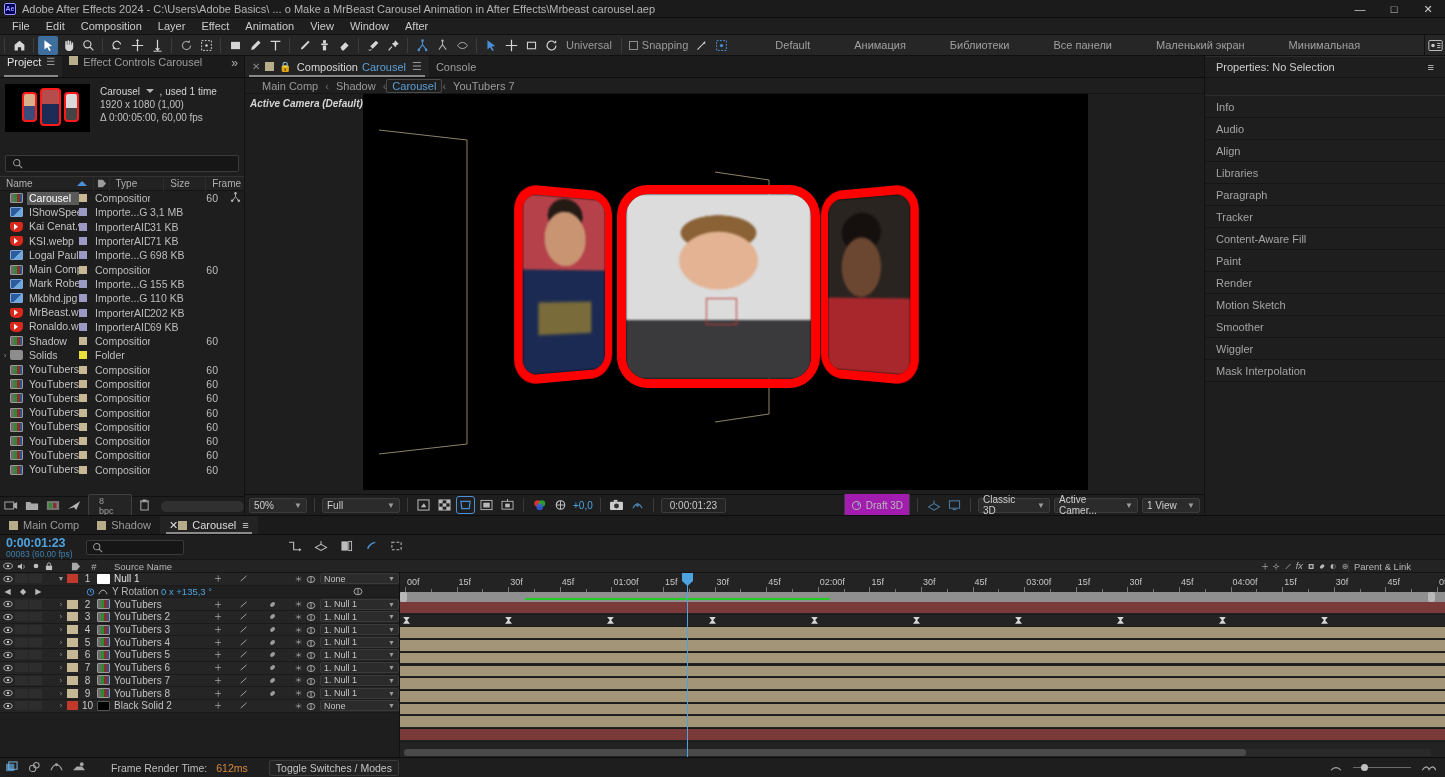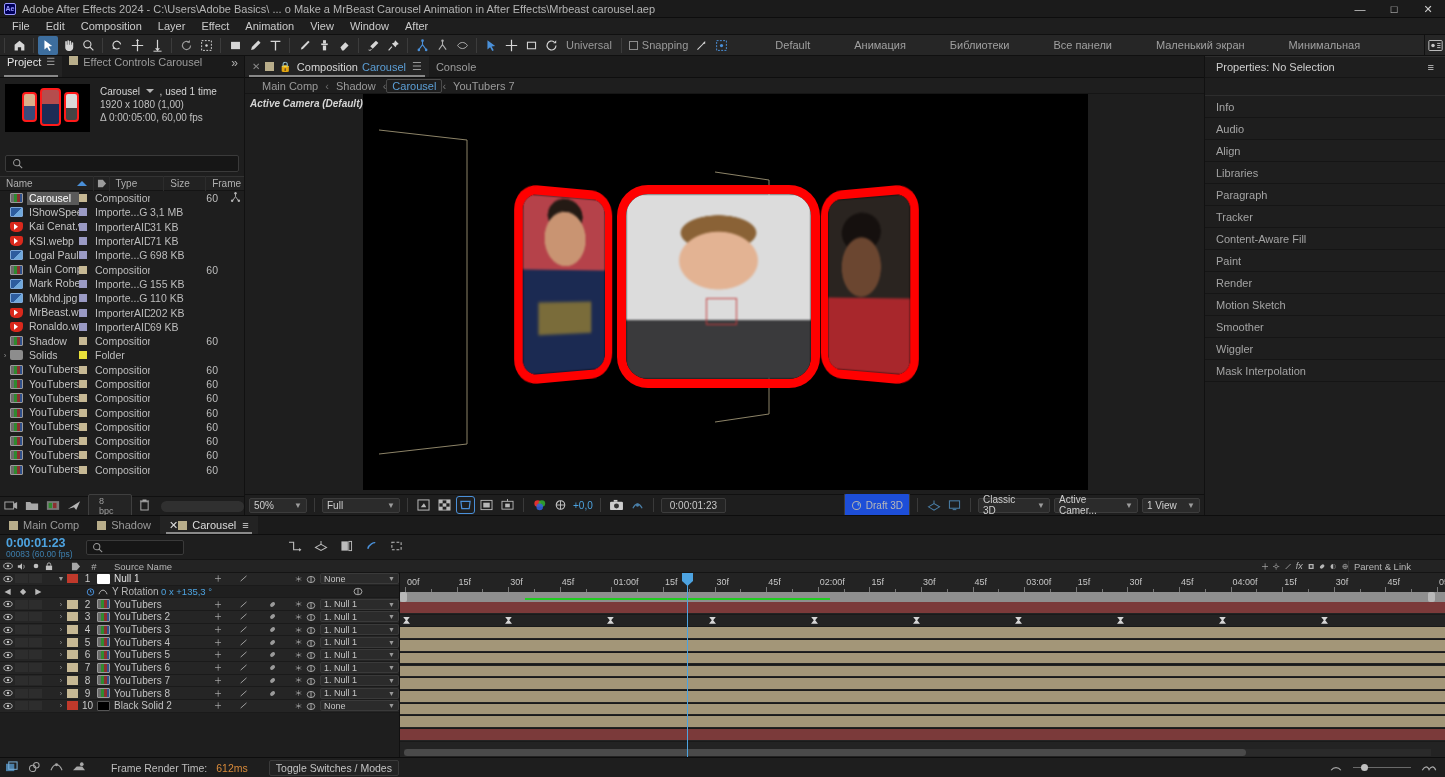--- a/index.html
+++ b/index.html
@@ -193,21 +193,21 @@
     display: flex; align-items: center; gap: 4px; padding: 0 4px; }
   .sel { height: 15px; background: #2b2b2b; border: 1px solid #3c3c3c; border-radius: 2px;
     display: flex; align-items: center; justify-content: space-between; padding: 0 4px;
     font-size: 10px; color: #cfcfcf; }
   .sel .cv { margin-left: 10px; color: #9c9c9c; font-size: 8px; }
   .cb-btn { width: 17px; height: 16px; display: flex; align-items: center; justify-content: center; }
   .cb-btn.on { outline: 1px solid #4a90d9; border-radius: 2px; }
   .vsep { width: 1px; height: 14px; background: #3a3a3a; margin: 0 3px; }
   .tc-box { border: 1px solid #3c3c3c; background:#242424; border-radius: 2px; font-size: 10px;
     color: #c9c9c9; padding: 1px 8px; }
-  .draft3d { border:1px solid #3c3c3c; border-radius:2px; background:#1d4ed8; font-size:10px;
+  .draft3d { border:1px solid #3c3c3c; border-radius:2px; background:#a21caf; font-size:10px;
     color:#b9b9b9; padding:6px 6px; display:flex; align-items:center; gap:3px; }
 
   
   .right-panel { width: 240px; background: #1e1e1e; display: flex; flex-direction: column; }
   .rp-row { height: 22px; display: flex; align-items: center; padding: 0 11px;
     font-size: 11px; color: #a4a4a4; border-bottom: 1px solid #151515; flex: 0 0 22px; }
   .rp-row.hdr { border-top: 1px solid #2d2d2d; }
   .rp-row.props { color: #cfcfcf; justify-content: space-between; }
   .rp-gap { height: 18px; border-bottom: 1px solid #2d2d2d; }
   .rp-fill { flex: 1; }

